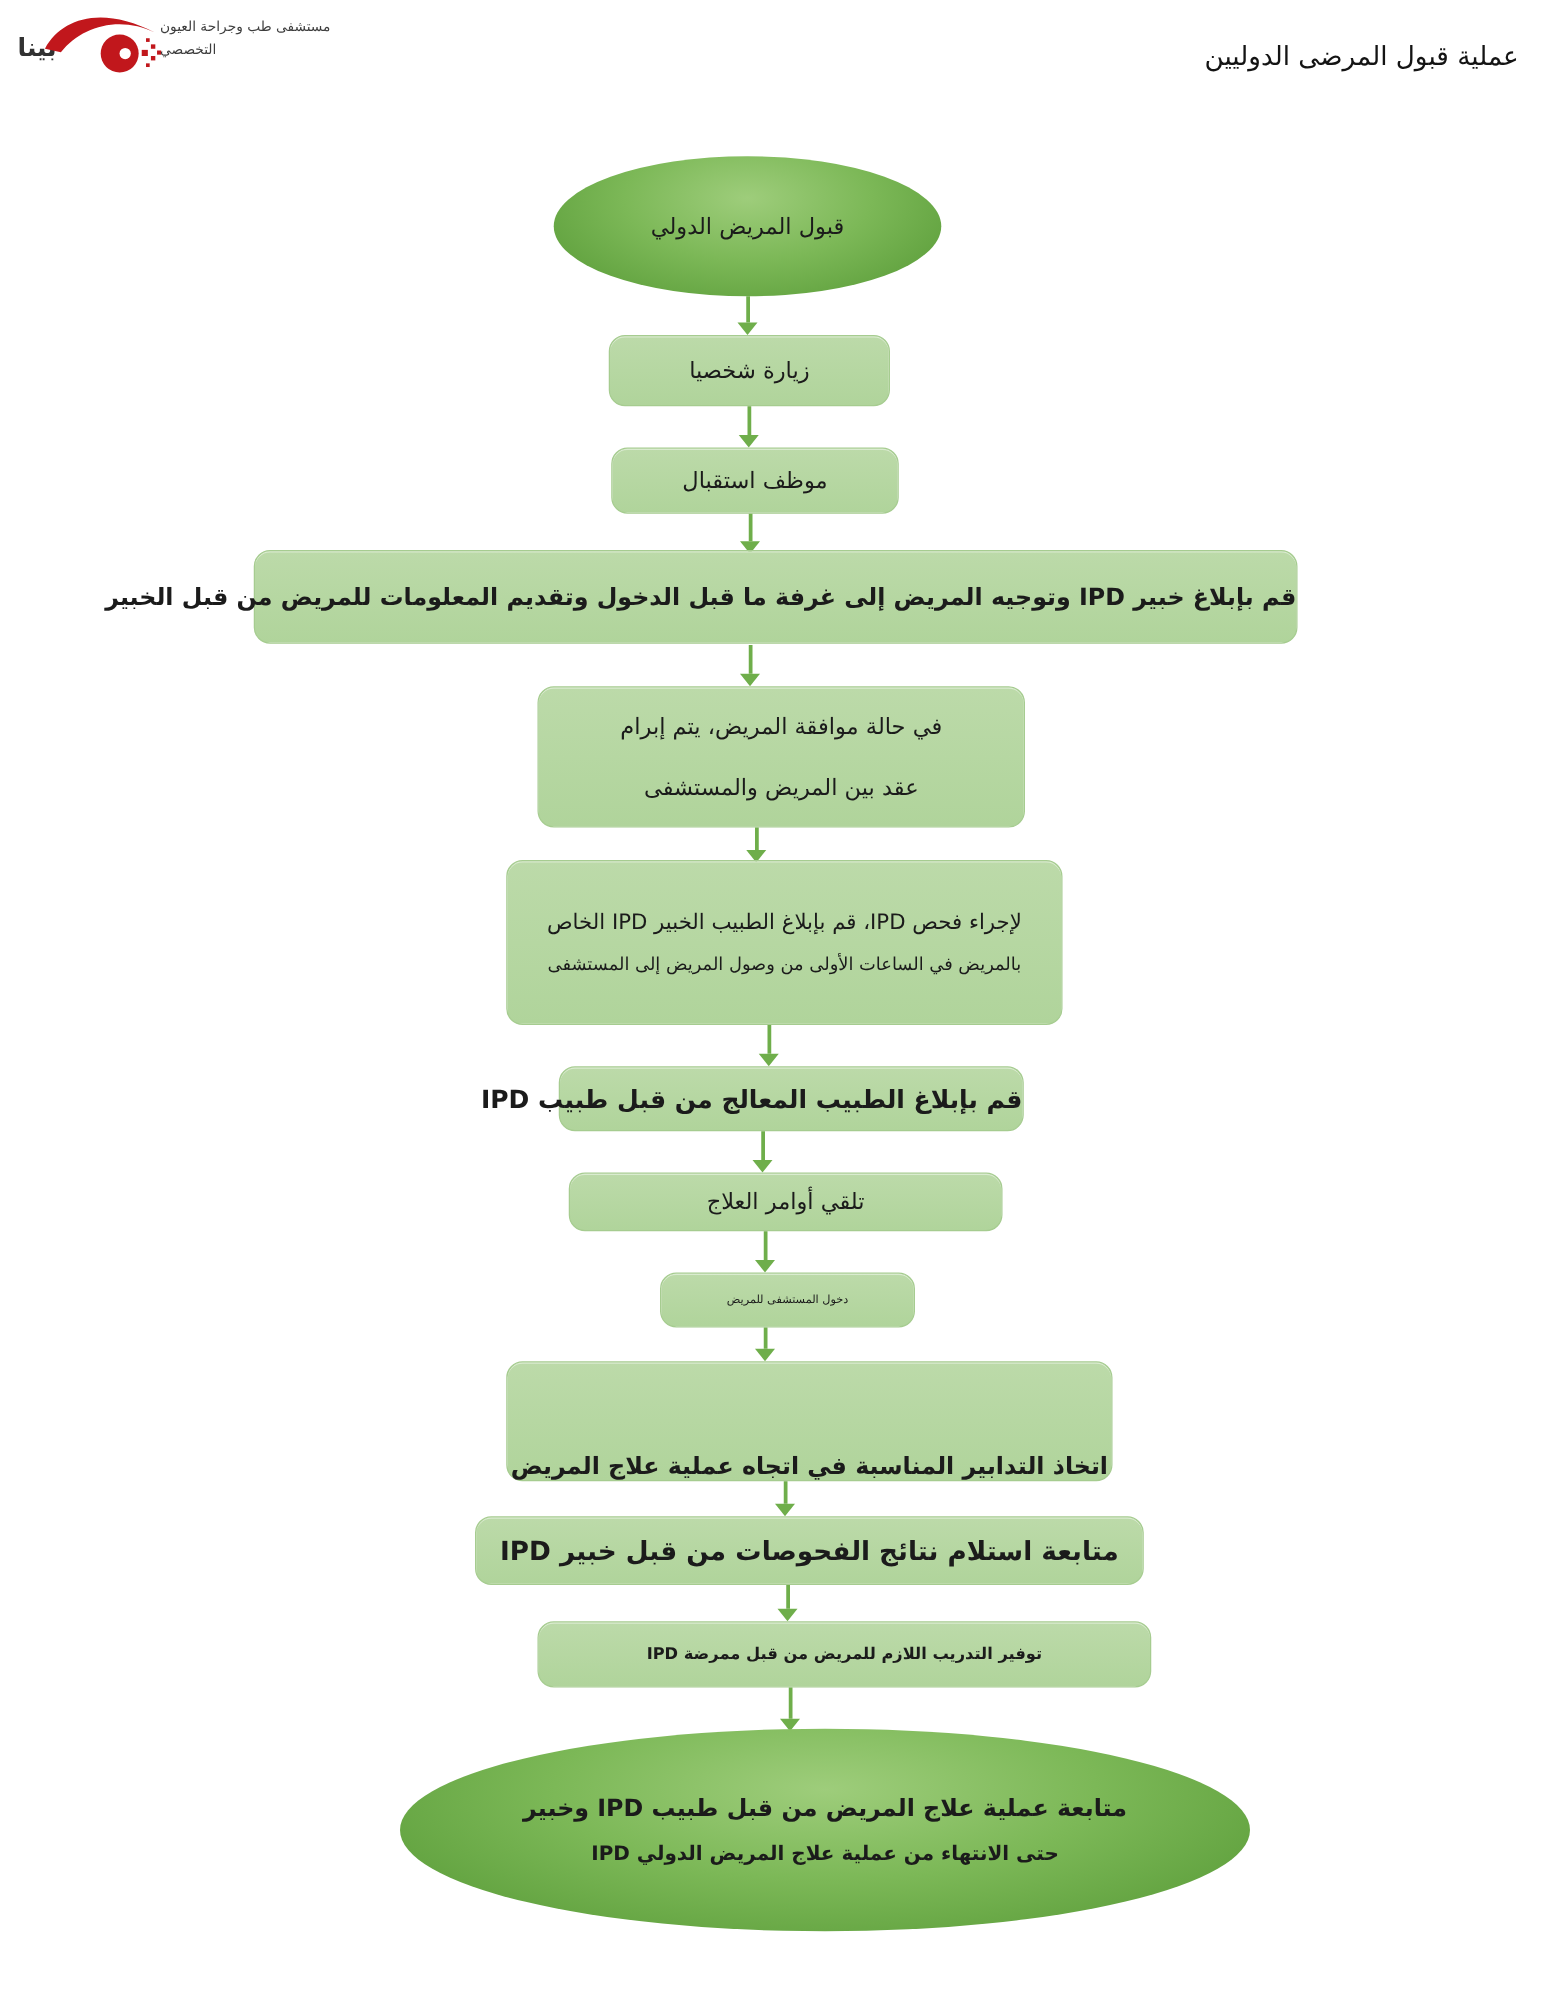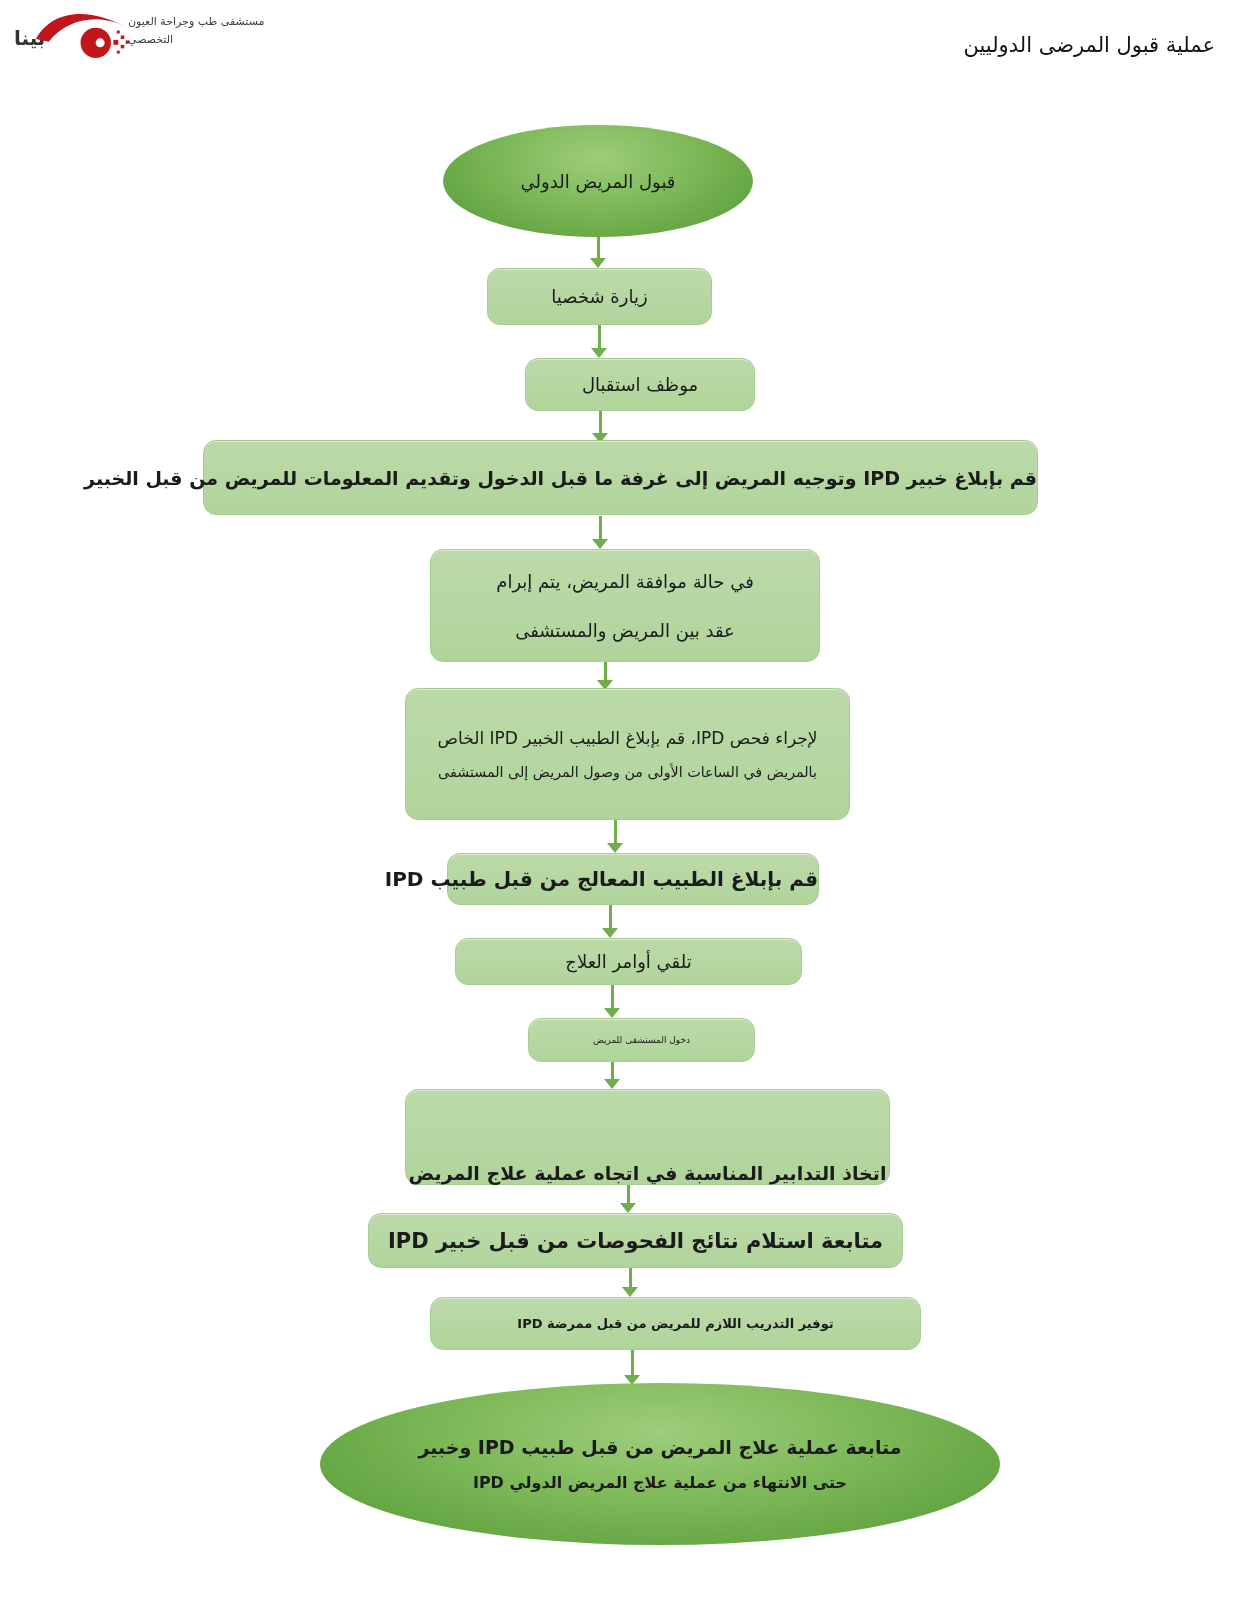--- a/index.html
+++ b/index.html
@@ -86,21 +86,21 @@
 </div>
 
 <div class="arrow" style="left:598px;top:237px;height:31px;"></div>
 
 <div class="node box" style="left:487px;top:268px;width:225px;height:57px;font-size:18px;">
   <div class="line" dir="rtl">زيارة شخصيا</div>
 </div>
 
 <div class="arrow" style="left:599px;top:325px;height:33px;"></div>
 
-<div class="node box" style="left:489px;top:358px;width:230px;height:53px;font-size:18px;margin-left:36px;">
+<div class="node box" style="left:489px;top:358px;width:230px;height:53px;font-size:18px;">
   <div class="line" dir="rtl">موظف استقبال</div>
 </div>
 
 <div class="arrow" style="left:600px;top:411px;height:32px;"></div>
 
 <div class="node box bold" style="left:203px;top:440px;width:835px;height:75px;font-size:19px;">
   <div class="line" dir="rtl">قم بإبلاغ خبير IPD وتوجيه المريض إلى غرفة ما قبل الدخول وتقديم المعلومات للمريض من قبل الخبير</div>
 </div>
 
 <div class="arrow" style="left:600px;top:516px;height:33px;"></div>
@@ -124,33 +124,33 @@
 </div>
 
 <div class="arrow" style="left:610px;top:905px;height:33px;"></div>
 
 <div class="node box" style="left:455px;top:938px;width:347px;height:47px;font-size:18px;">
   <div class="line" dir="rtl">تلقي أوامر العلاج</div>
 </div>
 
 <div class="arrow" style="left:612px;top:985px;height:33px;"></div>
 
-<div class="node box" style="left:528px;top:1018px;width:227px;height:44px;font-size:9px;">
+<div class="node box" style="left:528px;top:1018px;width:204px;height:44px;font-size:9px;">
   <div class="line" dir="rtl">دخول المستشفى للمريض</div>
 </div>
 
 <div class="arrow" style="left:612px;top:1062px;height:27px;"></div>
 
 <div class="node box" style="left:405px;top:1089px;width:485px;height:96px;font-size:19px;font-weight:600;justify-content:flex-end;">
   <div class="line" dir="rtl">اتخاذ التدابير المناسبة في اتجاه عملية علاج المريض</div>
 </div>
 
 <div class="arrow" style="left:628px;top:1185px;height:28px;"></div>
 
-<div class="node box bold" style="left:368px;top:1213px;width:535px;height:55px;font-size:21px;">
+<div class="node box bold" style="left:380px;top:1213px;width:535px;height:55px;font-size:21px;">
   <div class="line" dir="rtl">متابعة استلام نتائج الفحوصات من قبل خبير IPD</div>
 </div>
 
 <div class="arrow" style="left:630px;top:1268px;height:29px;"></div>
 
 <div class="node box bold" style="left:430px;top:1297px;width:491px;height:53px;font-size:13px;">
   <div class="line" dir="rtl">توفير التدريب اللازم للمريض من قبل ممرضة IPD</div>
 </div>
 
 <div class="arrow" style="left:632px;top:1350px;height:35px;"></div>

